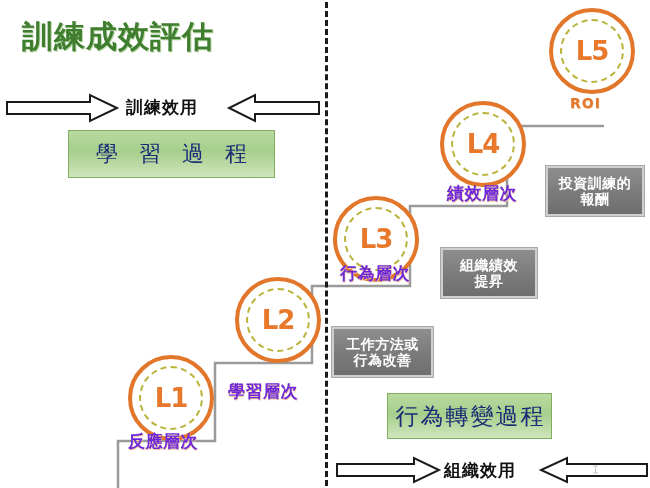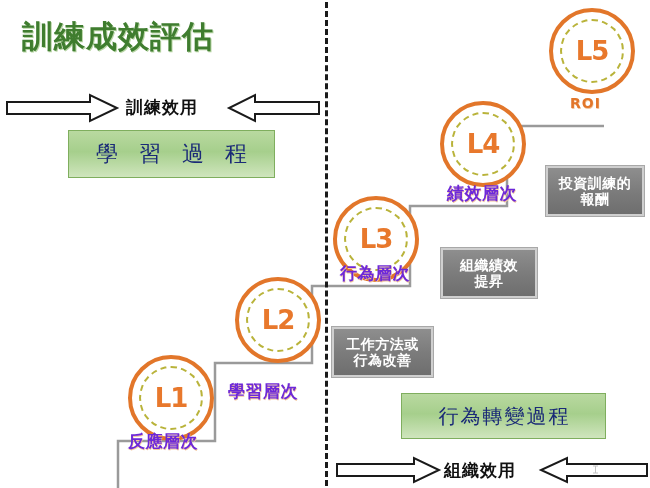--- a/index.html
+++ b/index.html
@@ -42,21 +42,21 @@
   .green-box{
     position:absolute;
     background:linear-gradient(180deg,#b9d9a0 0%,#a6cf8c 45%,#cfe5bd 100%);
     border:1px solid #7fae5e;
     display:flex;align-items:center;justify-content:center;
     color:#1a2a77;
     font-weight:normal;
     box-sizing:border-box;
   }
   .green-box.g1{left:68px;top:130px;width:207px;height:48px;font-size:22px;letter-spacing:7px;text-indent:7px;}
-  .green-box.g2{left:401px;top:393px;width:205px;height:46px;font-size:20px;letter-spacing:2px;text-indent:2px;}
+  .green-box.g2{left:387px;top:393px;width:165px;height:46px;font-size:23px;letter-spacing:2px;text-indent:2px;}
 
   
   .stairs{position:absolute;left:0;top:0;width:650px;height:488px;}
   .stairs svg{display:block;}
 
   
   .lvl{
     position:absolute;
     width:86px;height:86px;
     border:4px solid #e2762a;

